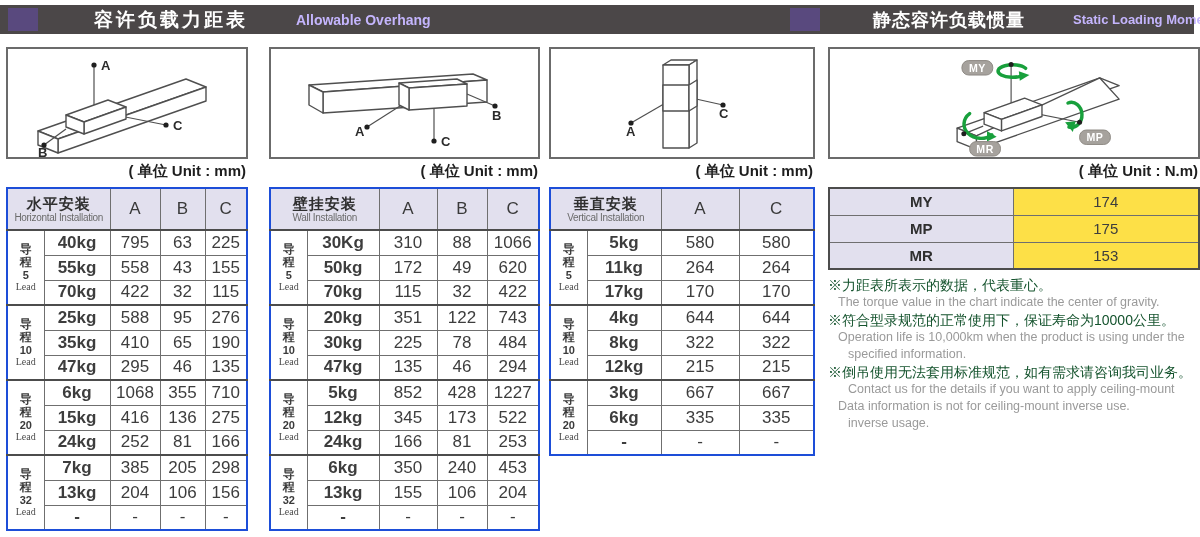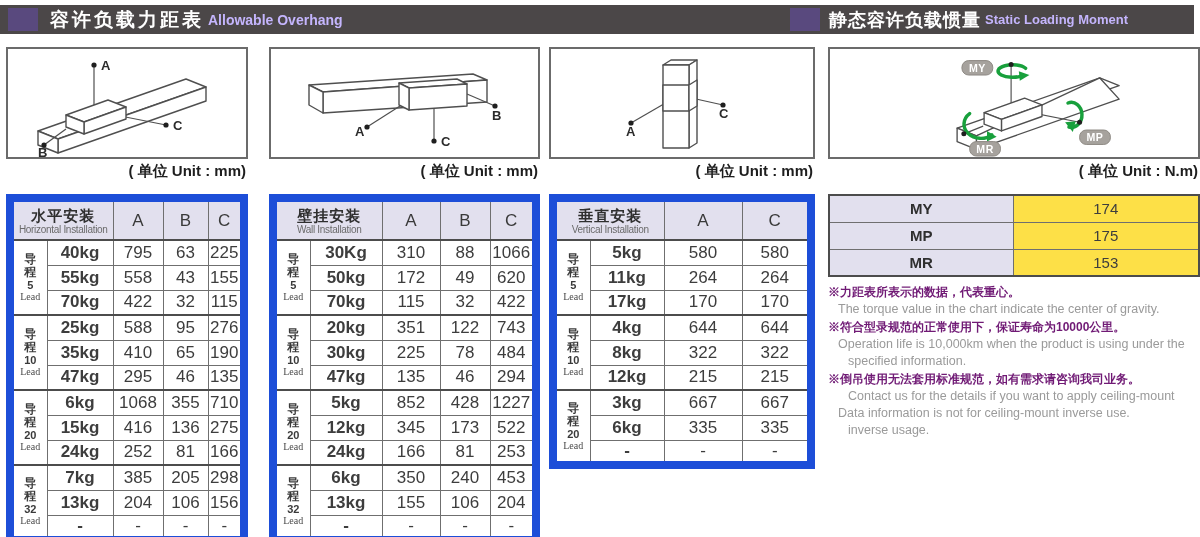--- a/index.html
+++ b/index.html
@@ -2,69 +2,69 @@
 <html><head>
 <meta charset="utf-8">
 <style>
   * { margin:0; padding:0; box-sizing:border-box; }
   html,body { background:#fff; }
   #page {
     position:relative; width:1200px; height:537px; overflow:hidden;
     background:#fff; font-family:"Liberation Sans", sans-serif; color:#3c3c3c;
   }
   
-  .bar { position:absolute; top:5px; height:29px; background:#4b4748; display:flex; align-items:center; }
+  .bar { position:absolute; top:5px; height:29px; background:#4b4748; display:flex; align-items:center;gap:44px; }
   .bar-left  { left:0; width:806px; }
   .bar-right { left:785px; width:409px; }
   .bar .sq { width:30px; height:23px; background:#59497e; margin-left:8px; flex:0 0 auto; }
   .bar .zh { color:#fff; font-size:19px; font-weight:bold; letter-spacing:3px; margin-left:12px; white-space:nowrap; }
   .bar .en { color:#c4b5fd; font-size:14px; font-weight:bold; margin-left:4px; white-space:nowrap; }
   .bar-right .sq { margin-left:5px; }
   .bar-right .zh { font-size:18px; letter-spacing:1px; margin-left:9px; }
   .bar-right .en { font-size:13px; }
   
   .sec { position:absolute; top:47px; }
   #sec-horizontal { left:6px;   width:242px; }
   #sec-wall       { left:269px; width:271px; }
   #sec-vertical   { left:549px; width:266px; }
   #sec-moment     { left:828px; width:372px; }
   .dbox { height:112px; border:2px solid #6b6b6b; background:#fff; overflow:hidden; }
   .dbox svg { display:block; width:100%; height:100%; }
-  .unit { height:22px; line-height:22px; text-align:right; font-size:15px; font-weight:bold; color:#1e1e1e; margin:1px 2px 12px 0; white-space:nowrap; }
+  .unit { height:22px; line-height:22px; text-align:right; font-size:15px; font-weight:bold; color:#1e1e1e; margin:1px 2px 5px 0; white-space:nowrap; }
   
   .oline { fill:#ffffff; stroke:#4f4f4f; stroke-width:1.4; stroke-linejoin:round; }
   .lline { stroke:#4f4f4f; stroke-width:1.2; fill:none; }
   .dot   { fill:#1f1f1f; }
   .dlabel { font-family:"Liberation Sans",sans-serif; font-size:13px; font-weight:bold; fill:#2b2b2b; }
   .garrow { stroke:#18a03c; stroke-width:3.6; fill:none; stroke-linecap:round; }
   .ghead  { fill:#18a03c; }
   .badge  { fill:#a6a29d; stroke:#8b8781; stroke-width:1; }
   .badge-text { font-family:"Liberation Sans",sans-serif; font-size:11px; font-weight:bold; fill:#ffffff; letter-spacing:0.5px; }
   
-  table.load-table { width:100%; border-collapse:collapse; table-layout:fixed; border:8px solid #1d4ed8; }
+  table.load-table { width:100%; border-collapse:collapse; table-layout:fixed; border:2px solid #1d4ed8; }
   table.load-table th, table.load-table td { border:1px solid #6f6f6f; text-align:center; vertical-align:middle; overflow:hidden; }
   table.load-table thead th { height:42px; background:#e2e0ee; border-bottom:2px solid #4c4c4c; }
   .ttl-zh { font-size:15px; font-weight:bold; color:#2f2f2f; letter-spacing:1px; line-height:17px; }
   .ttl-en { font-size:10px; font-weight:normal; color:#6b6b6b; letter-spacing:-0.3px; line-height:11px; white-space:nowrap; }
   .col-h  { font-size:17px; font-weight:normal; color:#3a3a3a; }
   table.load-table td { height:25px; font-size:17px; color:#3d3d3d; background:#fff; }
   td.lead-cell { background:#e2e0ee; padding:1px 0; line-height:1; }
   td.lead-cell .lz { font-size:12px; font-weight:bold; color:#3a3a3a; line-height:13px; }
   td.lead-cell .ln { font-size:11px; font-weight:bold; color:#3a3a3a; line-height:12px; }
   td.lead-cell .le { font-size:10px; color:#4a4a4a; line-height:11px;font-family:Liberation Serif, serif; }
   td.load-cell { background:#e2e0ee; font-weight:bold; font-size:16px; }
   tr.group-start td { border-top:2px solid #4c4c4c; }
   
   table.moment-table { width:100%; border-collapse:collapse; table-layout:fixed; border:2px solid #4c4c4c; }
   table.moment-table td { border:1px solid #6f6f6f; height:27px; text-align:center; vertical-align:middle; font-size:15px; }
   td.mlabel { background:#e2e0ee; font-weight:bold; color:#2f2f2f; }
   td.mval { background:#fde047; color:#3d3d3d; }
   
   .notes { margin-top:6px; }
-  .note-red  { font-size:12px; font-weight:bold; color:#701a75; line-height:18px; white-space:nowrap; }
+  .note-red  { font-size:14px; font-weight:normal; color:#14532d; line-height:18px; white-space:nowrap; }
   .note-gray { font-size:12.5px; color:#9a9a9a; line-height:17px; padding-left:10px; white-space:nowrap; }
   .note-indent { padding-left:20px; }
 </style>
 </head>
 <body>
 
 <div id="page">
 
   <div class="bar bar-left">
     <span class="sq"></span>

